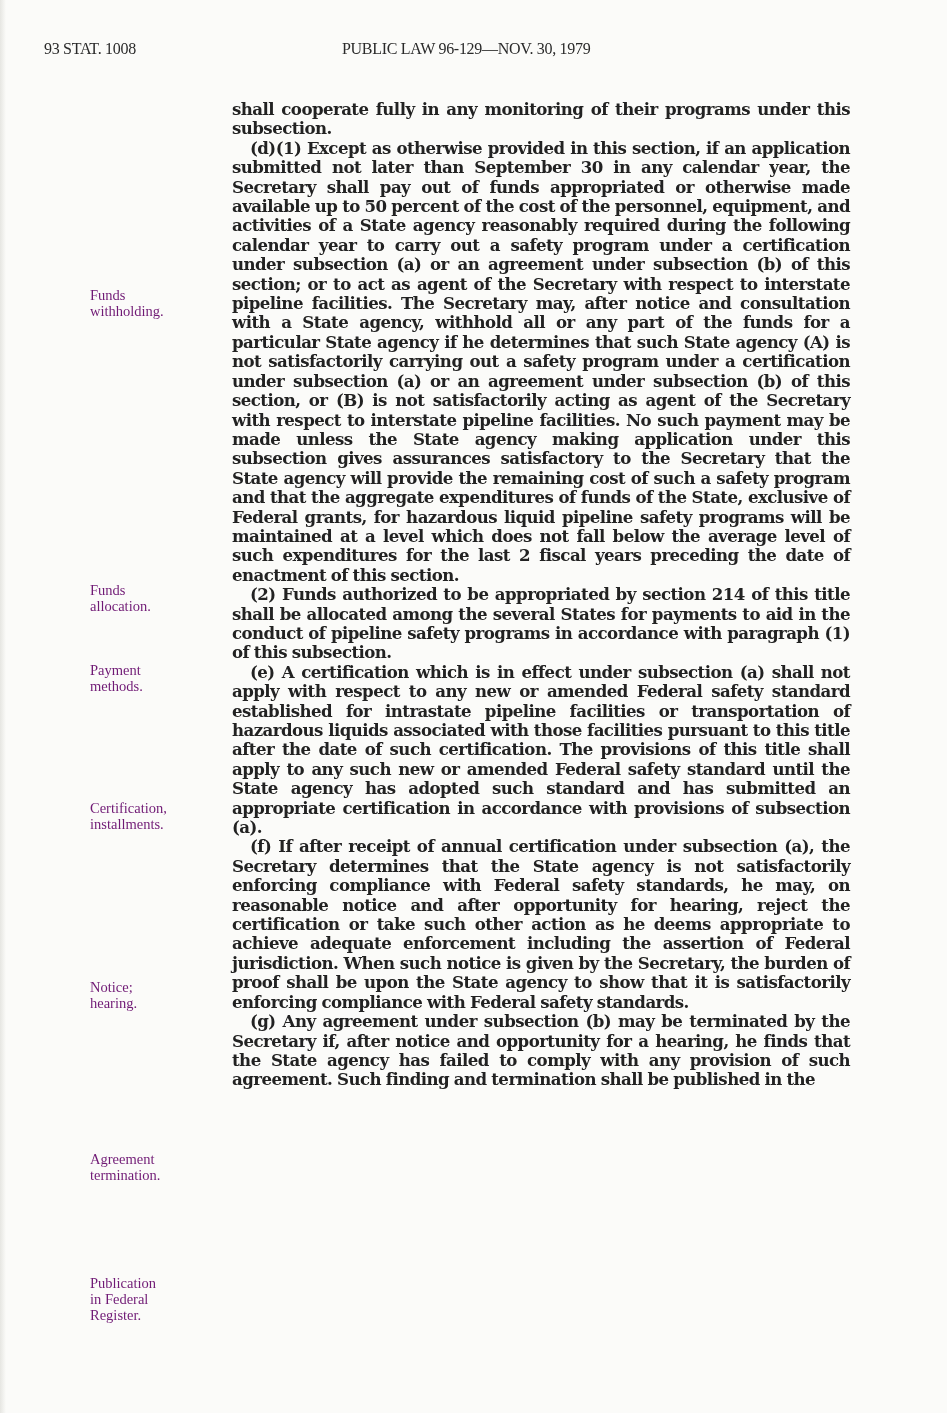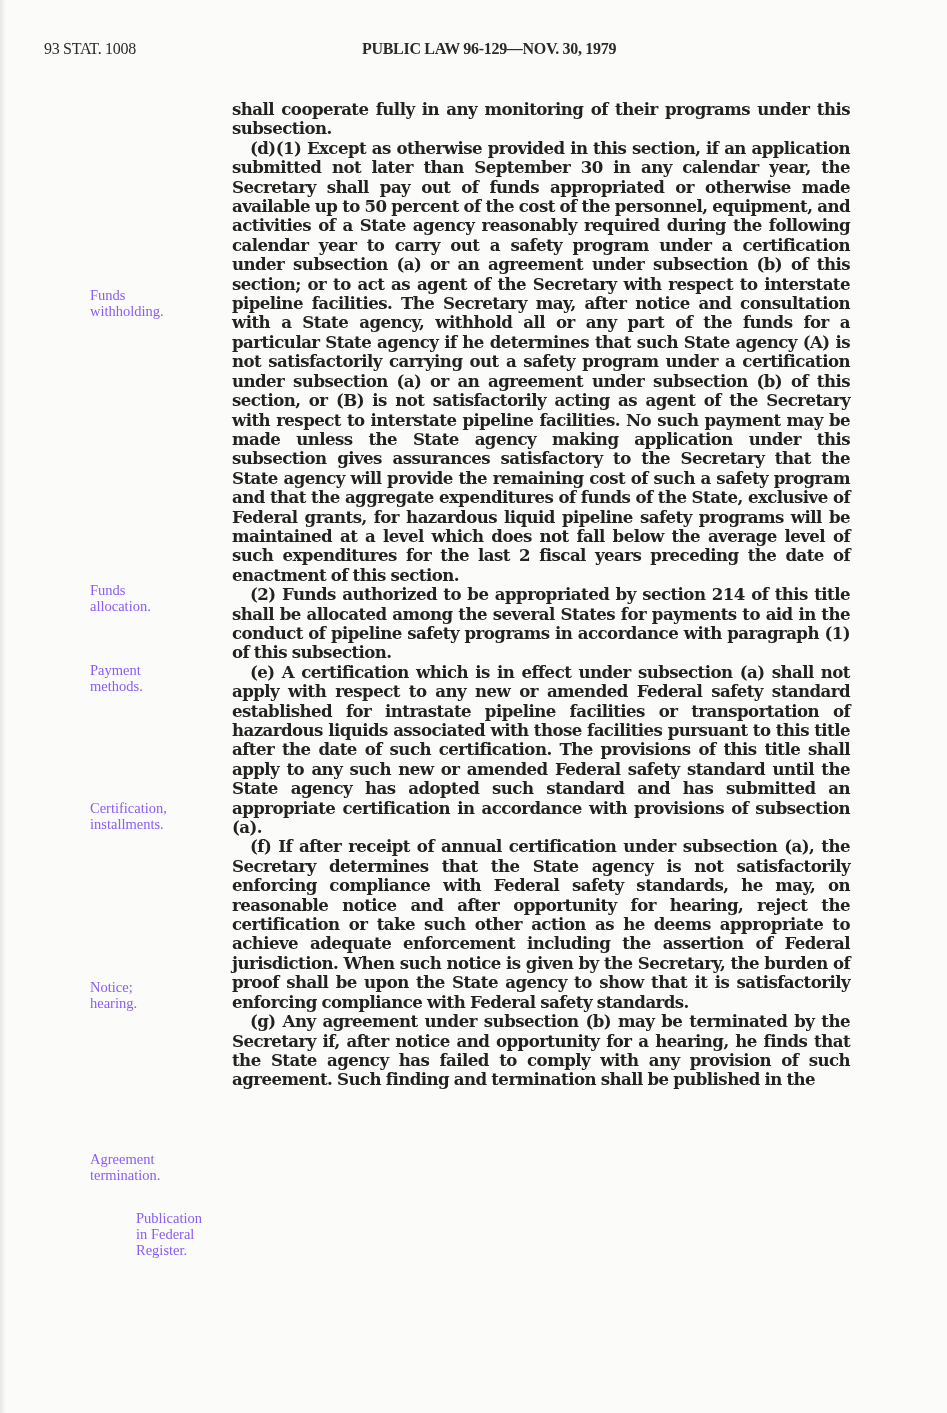--- a/index.html
+++ b/index.html
@@ -13,26 +13,26 @@
   .page-edge {
     position: absolute; left: 0; top: 0; width: 6px; height: 1413px;
     background: linear-gradient(to right, #e6e6e2, #fbfbf9);
   }
   .header {
     position: absolute; top: 40px; left: 44px; width: 860px; height: 30px;
     font-family: "Liberation Serif", "DejaVu Serif", serif;
     font-size: 16px; letter-spacing: -0.3px; color: #2a2a2a;
   }
   .header .stat { position: absolute; left: 0; top: 0; }
-  .header .law { position: absolute; left: 318px; top: 0; font-weight: bold; }
+  .header .law { position: absolute; left: 298px; top: 0; }
 
   .margin-note {
     position: absolute; left: 90px; width: 130px;
     font-family: "Liberation Serif", "DejaVu Serif", serif;
-    font-size: 14.5px; line-height: 16px; color: #8b5cf6;
+    font-size: 14.5px; line-height: 16px; color: #701a75;
     white-space: pre-line;
   }
 
   .body-text {
     position: absolute; left: 232px; top: 100px; width: 618px;
     font-family: "DejaVu Serif", serif;
     font-size: 16.6px; line-height: 19.4px;
     font-weight: bold; letter-spacing: -0.55px; word-spacing: -0.5px;
     color: #222;
     text-align: justify;
@@ -56,21 +56,21 @@
 <div class="margin-note" style="top:582px;">Funds
 allocation.</div>
 <div class="margin-note" style="top:662px;">Payment
 methods.</div>
 <div class="margin-note" style="top:800px;">Certification,
 installments.</div>
 <div class="margin-note" style="top:979px;">Notice;
 hearing.</div>
 <div class="margin-note" style="top:1151px;">Agreement
 termination.</div>
-<div class="margin-note" style="top:1210px;margin-left:46px;">Publication
+<div class="margin-note" style="top:1275px;">Publication
 in Federal
 Register.</div>
 
 <div class="body-text">
   <p class="first">shall cooperate fully in any monitoring of their programs under this subsection.</p>
   <p class="indent">(d)(1) Except as otherwise provided in this section, if an application submitted not later than September 30 in any calendar year, the Secretary shall pay out of funds appropriated or otherwise made available up to 50 percent of the cost of the personnel, equipment, and activities of a State agency reasonably required during the following calendar year to carry out a safety program under a certification under subsection (a) or an agreement under subsection (b) of this section; or to act as agent of the Secretary with respect to interstate pipeline facilities. The Secretary may, after notice and consultation with a State agency, withhold all or any part of the funds for a particular State agency if he determines that such State agency (A) is not satisfactorily carrying out a safety program under a certification under subsection (a) or an agreement under subsection (b) of this section, or (B) is not satisfactorily acting as agent of the Secretary with respect to interstate pipeline facilities. No such payment may be made unless the State agency making application under this subsection gives assurances satisfactory to the Secretary that the State agency will provide the remaining cost of such a safety program and that the aggregate expenditures of funds of the State, exclusive of Federal grants, for hazardous liquid pipeline safety programs will be maintained at a level which does not fall below the average level of such expenditures for the last 2 fiscal years preceding the date of enactment of this section.</p>
   <p class="indent">(2) Funds authorized to be appropriated by section 214 of this title shall be allocated among the several States for payments to aid in the conduct of pipeline safety programs in accordance with paragraph (1) of this subsection.</p>
   <p class="indent">(e) A certification which is in effect under subsection (a) shall not apply with respect to any new or amended Federal safety standard established for intrastate pipeline facilities or transportation of hazardous liquids associated with those facilities pursuant to this title after the date of such certification. The provisions of this title shall apply to any such new or amended Federal safety standard until the State agency has adopted such standard and has submitted an appropriate certification in accordance with provisions of subsection (a).</p>
   <p class="indent">(f) If after receipt of annual certification under subsection (a), the Secretary determines that the State agency is not satisfactorily enforcing compliance with Federal safety standards, he may, on reasonable notice and after opportunity for hearing, reject the certification or take such other action as he deems appropriate to achieve adequate enforcement including the assertion of Federal jurisdiction. When such notice is given by the Secretary, the burden of proof shall be upon the State agency to show that it is satisfactorily enforcing compliance with Federal safety standards.</p>
   <p class="indent">(g) Any agreement under subsection (b) may be terminated by the Secretary if, after notice and opportunity for a hearing, he finds that the State agency has failed to comply with any provision of such agreement. Such finding and termination shall be published in the</p>

